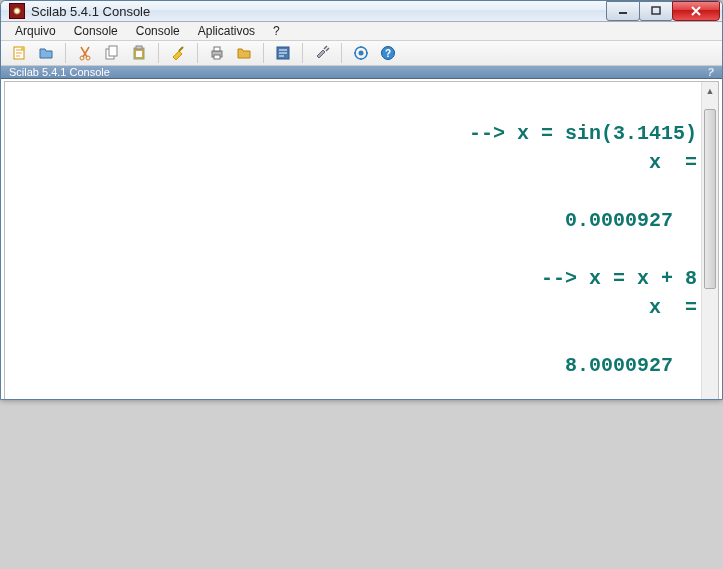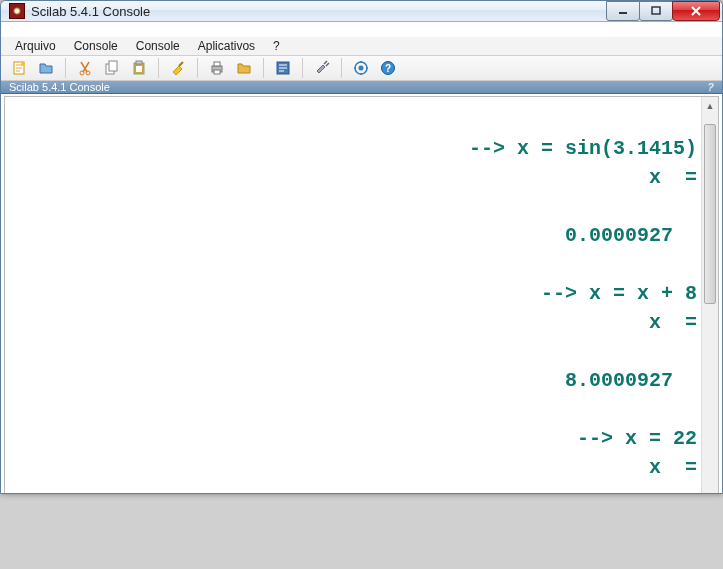--- a/index.html
+++ b/index.html
@@ -8,21 +8,21 @@
     padding: 0;
     background: #d0d0d0;
     font-family: "Segoe UI", Tahoma, sans-serif;
     font-size: 12px;
     width: 723px;
     height: 569px;
     overflow: hidden;
   }
   .window {
     width: 723px;
-    height: 494px;
+    height: 400px;
     background: #fff;
     border: 1px solid #5a7fa0;
     border-radius: 6px 6px 0 0;
     box-shadow: 0 0 6px rgba(0,0,0,0.4);
     display: flex;
     flex-direction: column;
     overflow: hidden;
   }
   
   .title-bar {
@@ -80,21 +80,20 @@
   .menu-bar {
     height: 22px;
     background: #f3f3f3;
     border-bottom: 1px solid #d0d0d0;
     display: flex;
     align-items: center;
     padding: 0 6px;
     gap: 2px;
     font-size: 12px;
     color: #222;
-    margin-top: 15px;
   }
   .menu-item {
     padding: 2px 8px;
     cursor: default;
   }
 
   
   .toolbar {
     height: 30px;
     background: linear-gradient(to bottom, #fafafa, #ededed);

